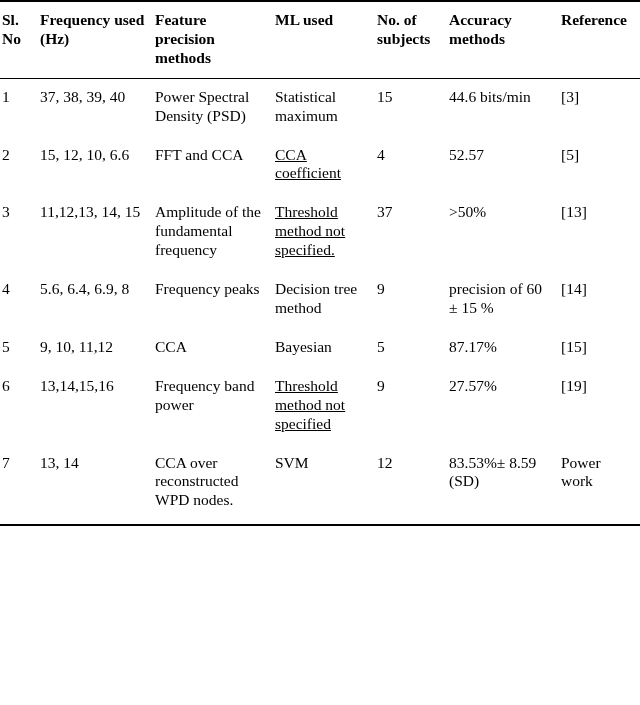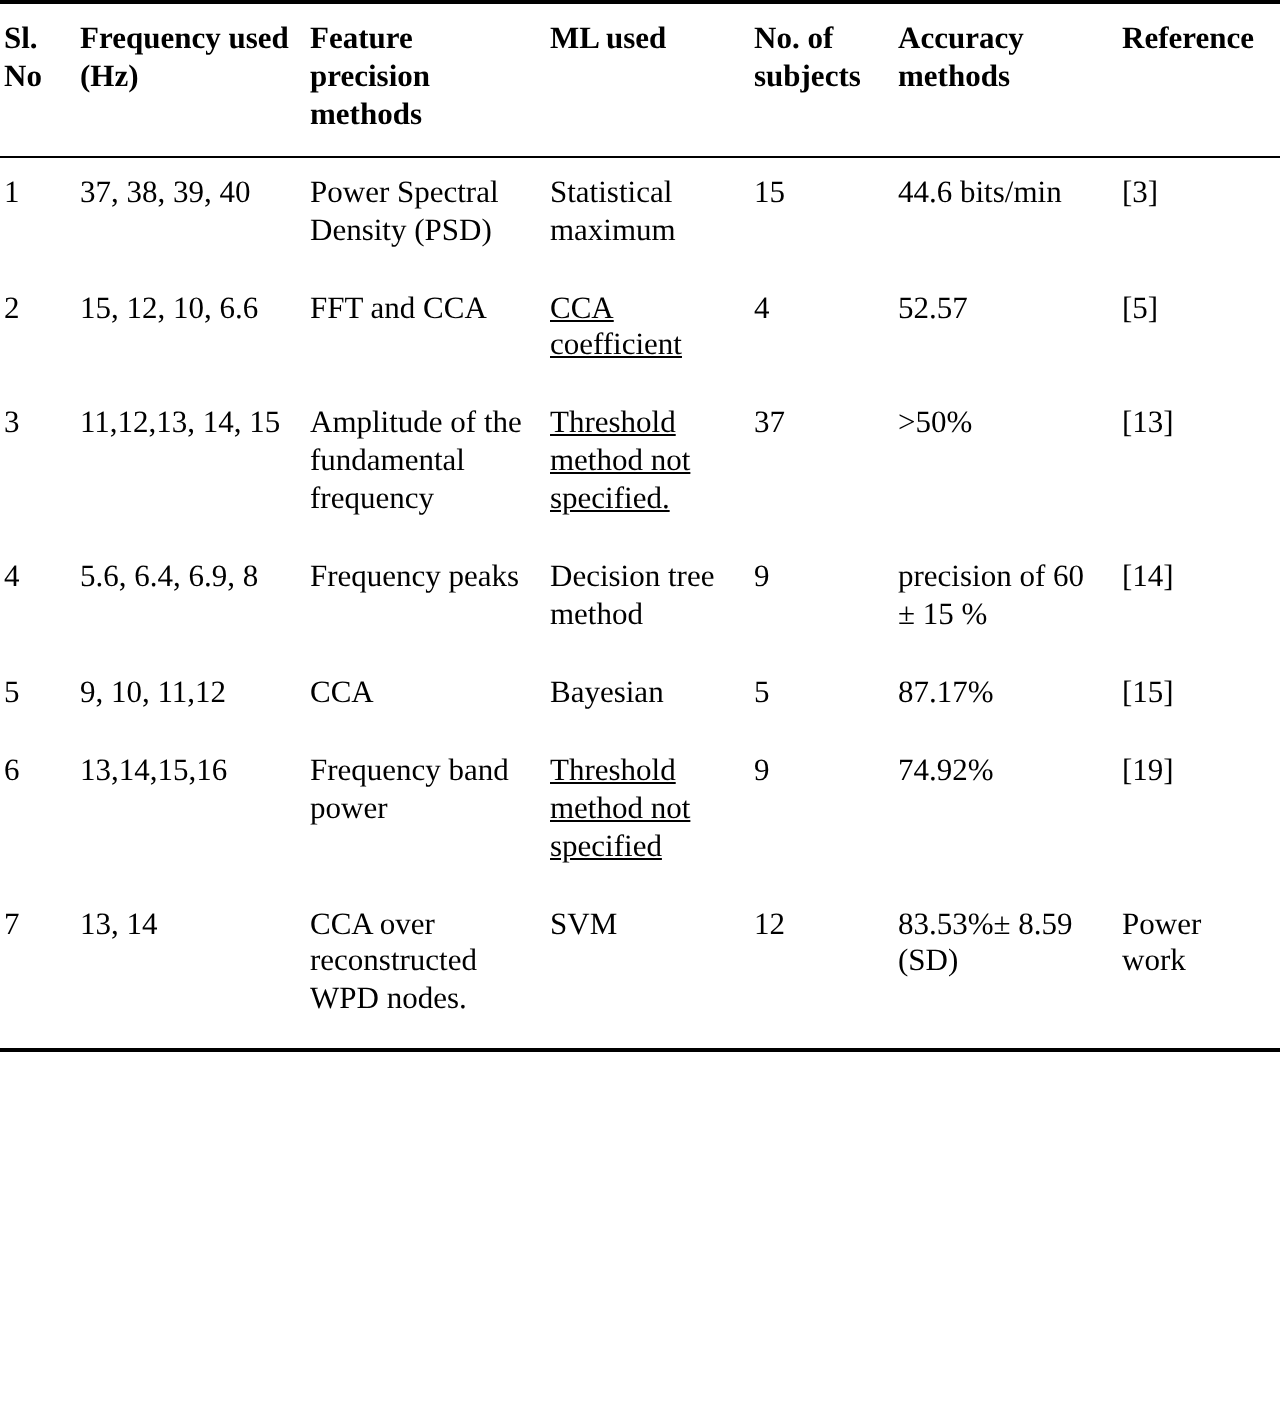--- a/index.html
+++ b/index.html
@@ -138,21 +138,21 @@
         <td>5</td>
         <td>87.17%</td>
         <td>[15]</td>
       </tr>
       <tr>
         <td class="numcol">6</td>
         <td>13,14,15,16</td>
         <td>Frequency band power</td>
         <td class="cell-justify">Threshold method not specified</td>
         <td>9</td>
-        <td>74.92%</td>
+        <td>27.57%</td>
         <td>[19]</td>
       </tr>
       <tr class="tall-gap">
         <td class="numcol">7</td>
         <td>13, 14</td>
         <td>CCA over reconstructed WPD nodes.</td>
         <td>SVM</td>
         <td>12</td>
         <td>83.53%± 8.59 (SD)</td>
         <td>Power work</td>

